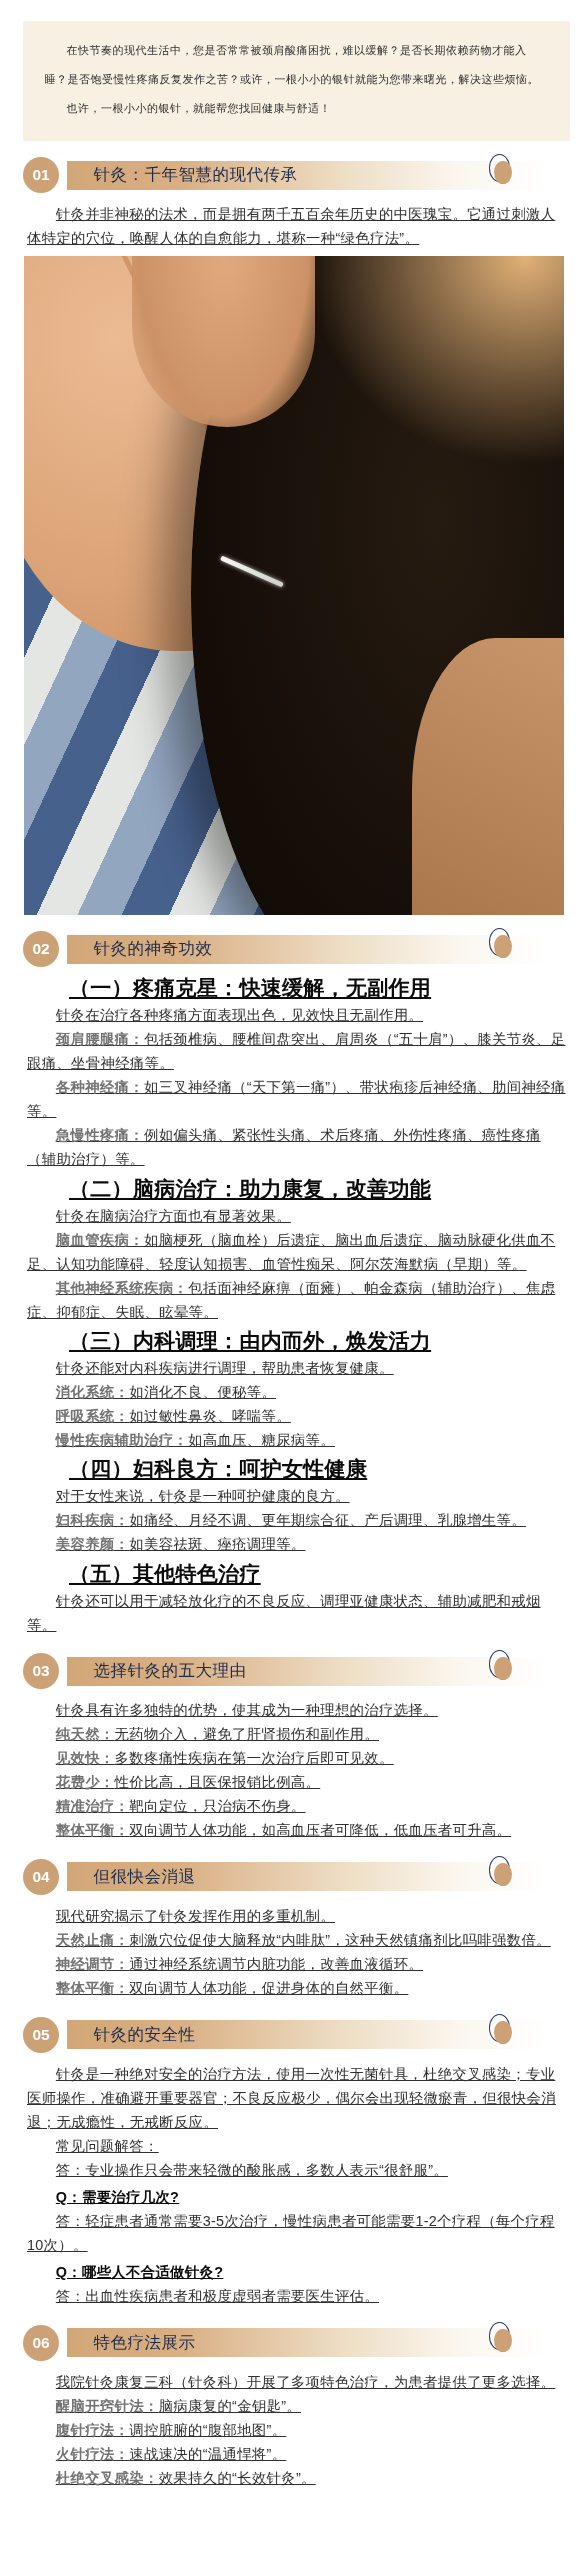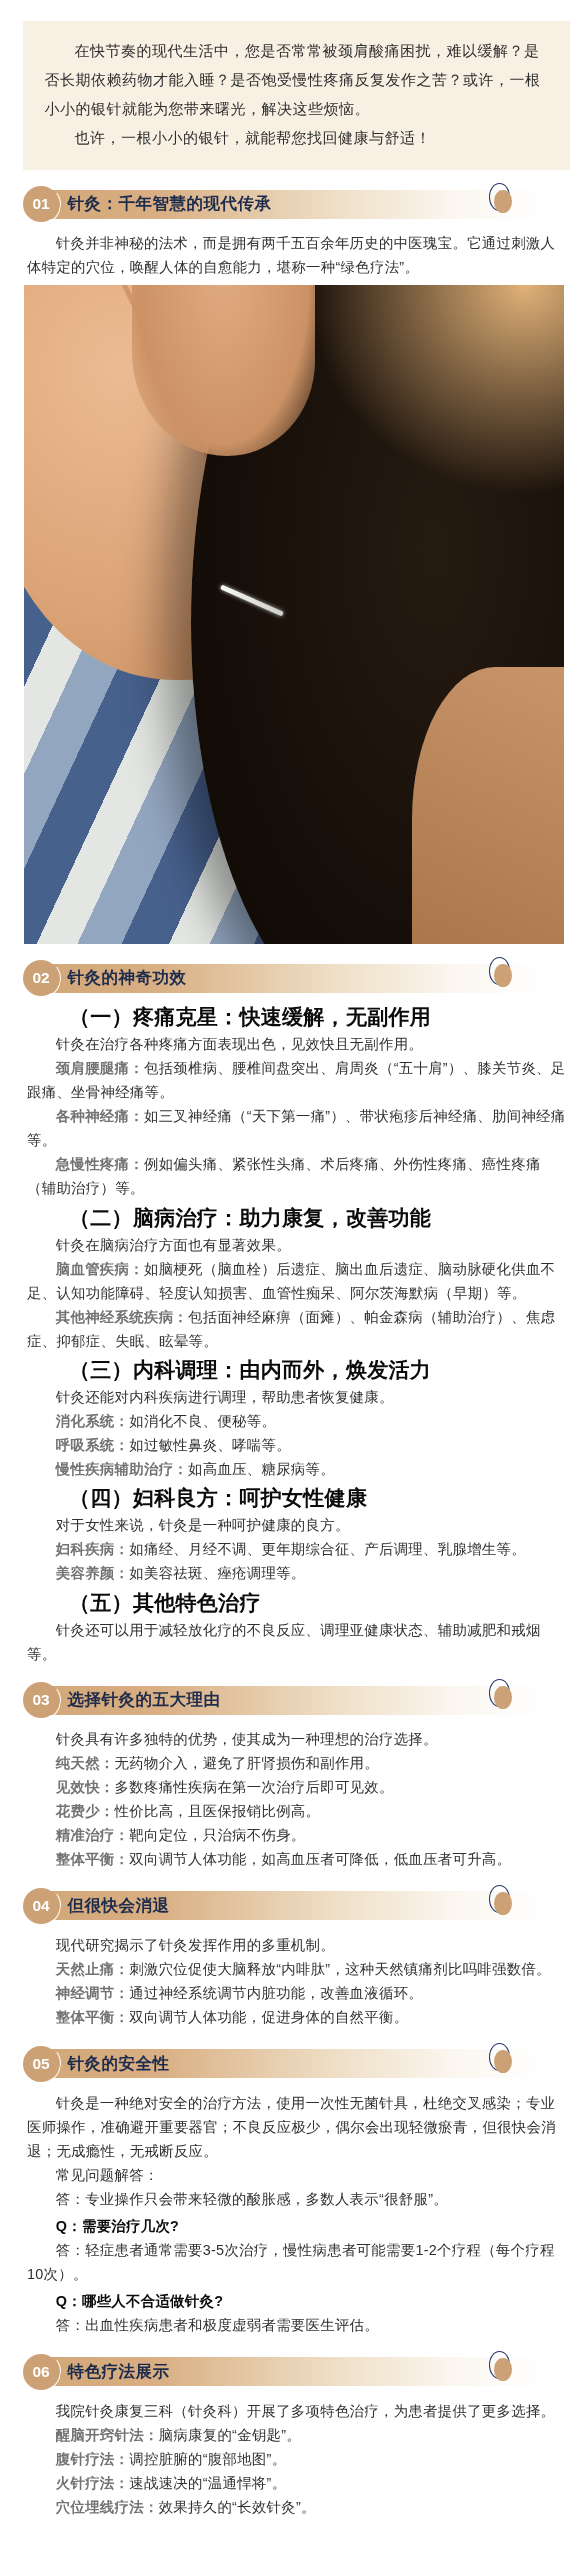--- a/index.html
+++ b/index.html
@@ -1,39 +1,39 @@
 <!DOCTYPE html>
 <html style="font-size:8.2px"><head>
 <meta charset="utf-8">
 <style>
   html,body{margin:0;padding:0;}
   body{width:587px;background:#ffffff;font-family:"Liberation Sans","DejaVu Sans",sans-serif;color:#333333;}
   .wrap{width:587px;overflow:hidden;}
 
   
   .intro-box{margin:20.6px 17.5px 5.2px 23px;background:#f8f0e3;padding:15.5px 21.6px 17.5px 21.6px;}
-  .intro-box p{margin:0;font-size:15px;line-height:29px;text-indent:2em;color:#2e2e2e;letter-spacing:0.5px;}
-
-  
-  .sec-head{position:relative;display:flex;align-items:center;height:34px;margin:17.5px 15.5px 10.3px 23px;}
+  .intro-box p{margin:0;font-size:11px;line-height:29px;text-indent:2em;color:#2e2e2e;letter-spacing:0.5px;}
+
+  
+  .sec-head{position:relative;display:flex;align-items:center;height:34px;margin:17.5px 15.5px 10.3px 23px;gap:26px;}
   .sec-num{flex:0 0 auto;width:36px;height:36px;background:#cda176;border-radius:50%;color:#ffffff;
     font-size:15.5px;font-weight:bold;display:flex;align-items:center;justify-content:center;
     position:relative;z-index:2;}
   .sec-num::after{content:"";position:absolute;inset:-1.5px;border-radius:50%;border:1.5px solid transparent;
     border-right-color:#ffffff;transform:rotate(8deg);}
   .sec-bar{flex:1;height:29px;margin-left:-18.5px;background:linear-gradient(90deg,#d2a778 0%,#d9af83 22%,#eedec5 55%,#fbf7f0 78%,#ffffff 95%);
     display:flex;align-items:center;padding-left:27px;}
-  .sec-title{color:#1d2b4d;font-size:16.5px;font-weight:bold;letter-spacing:0.5px;}
+  .sec-title{color:#1d2b4d;font-size:16.5px;font-weight:normal;letter-spacing:0.5px;}
   .sec-ring{position:absolute;right:60px;top:-4.1px;width:23px;height:30px;z-index:3;}
   .sec-ring .outline{position:absolute;left:0;top:0;width:19.6px;height:26px;border:1px solid #27386b;border-radius:50%;}
   .sec-ring .fill{position:absolute;right:0;bottom:0;width:17.5px;height:23px;background:#cda176;border-radius:50%;}
 
   
   .txt{margin:0 18.5px 0 27px;font-size:14.4px;line-height:24px;color:#303030;letter-spacing:0.3px;}
-  .txt p{margin:0;text-indent:2em;}
+  .txt p{margin:0;text-indent:2em;text-decoration:underline;}
   .txt p.sub{font-weight:bold;color:#0b0b0b;font-size:21px;margin:5.2px 0 3.1px 0;}
   .txt strong{color:#737373;}
   .txt p.q{font-weight:bold;color:#0b0b0b;margin-top:3.1px;}
 
   
   .photo{position:relative;width:540px;margin:5.2px auto 0 auto;overflow:hidden;}
   .photo1{height:659px;background:#1c140d;}
   .p1-fabric{position:absolute;left:0;top:18%;width:62%;height:92%;
     background:repeating-linear-gradient(115deg,#e3e6e3 0 37px,#93a6c0 37px 77px,#47618d 77px 120px);}
   .p1-skin-arm{position:absolute;left:-6%;top:-6%;width:74%;height:66%;
@@ -190,18 +190,18 @@
     <span class="sec-ring">
         <i class="outline"></i>
         <i class="fill"></i>
       </span>
   </div>
   <div class="txt">
     <p>我院针灸康复三科（针灸科）开展了多项特色治疗，为患者提供了更多选择。</p>
     <p><strong>醒脑开窍针法：</strong><span>脑病康复的“金钥匙”。</span></p>
     <p><strong>腹针疗法：</strong><span>调控脏腑的“腹部地图”。</span></p>
     <p><strong>火针疗法：</strong><span>速战速决的“温通悍将”。</span></p>
-    <p><strong>穴位埋线疗法：</strong><span>效果持久的“长效针灸”。</span></p>
+    <p><strong>杜绝交叉感染：</strong><span>效果持久的“长效针灸”。</span></p>
 
   </div>
 
 </div>
 
 
 </body></html>

